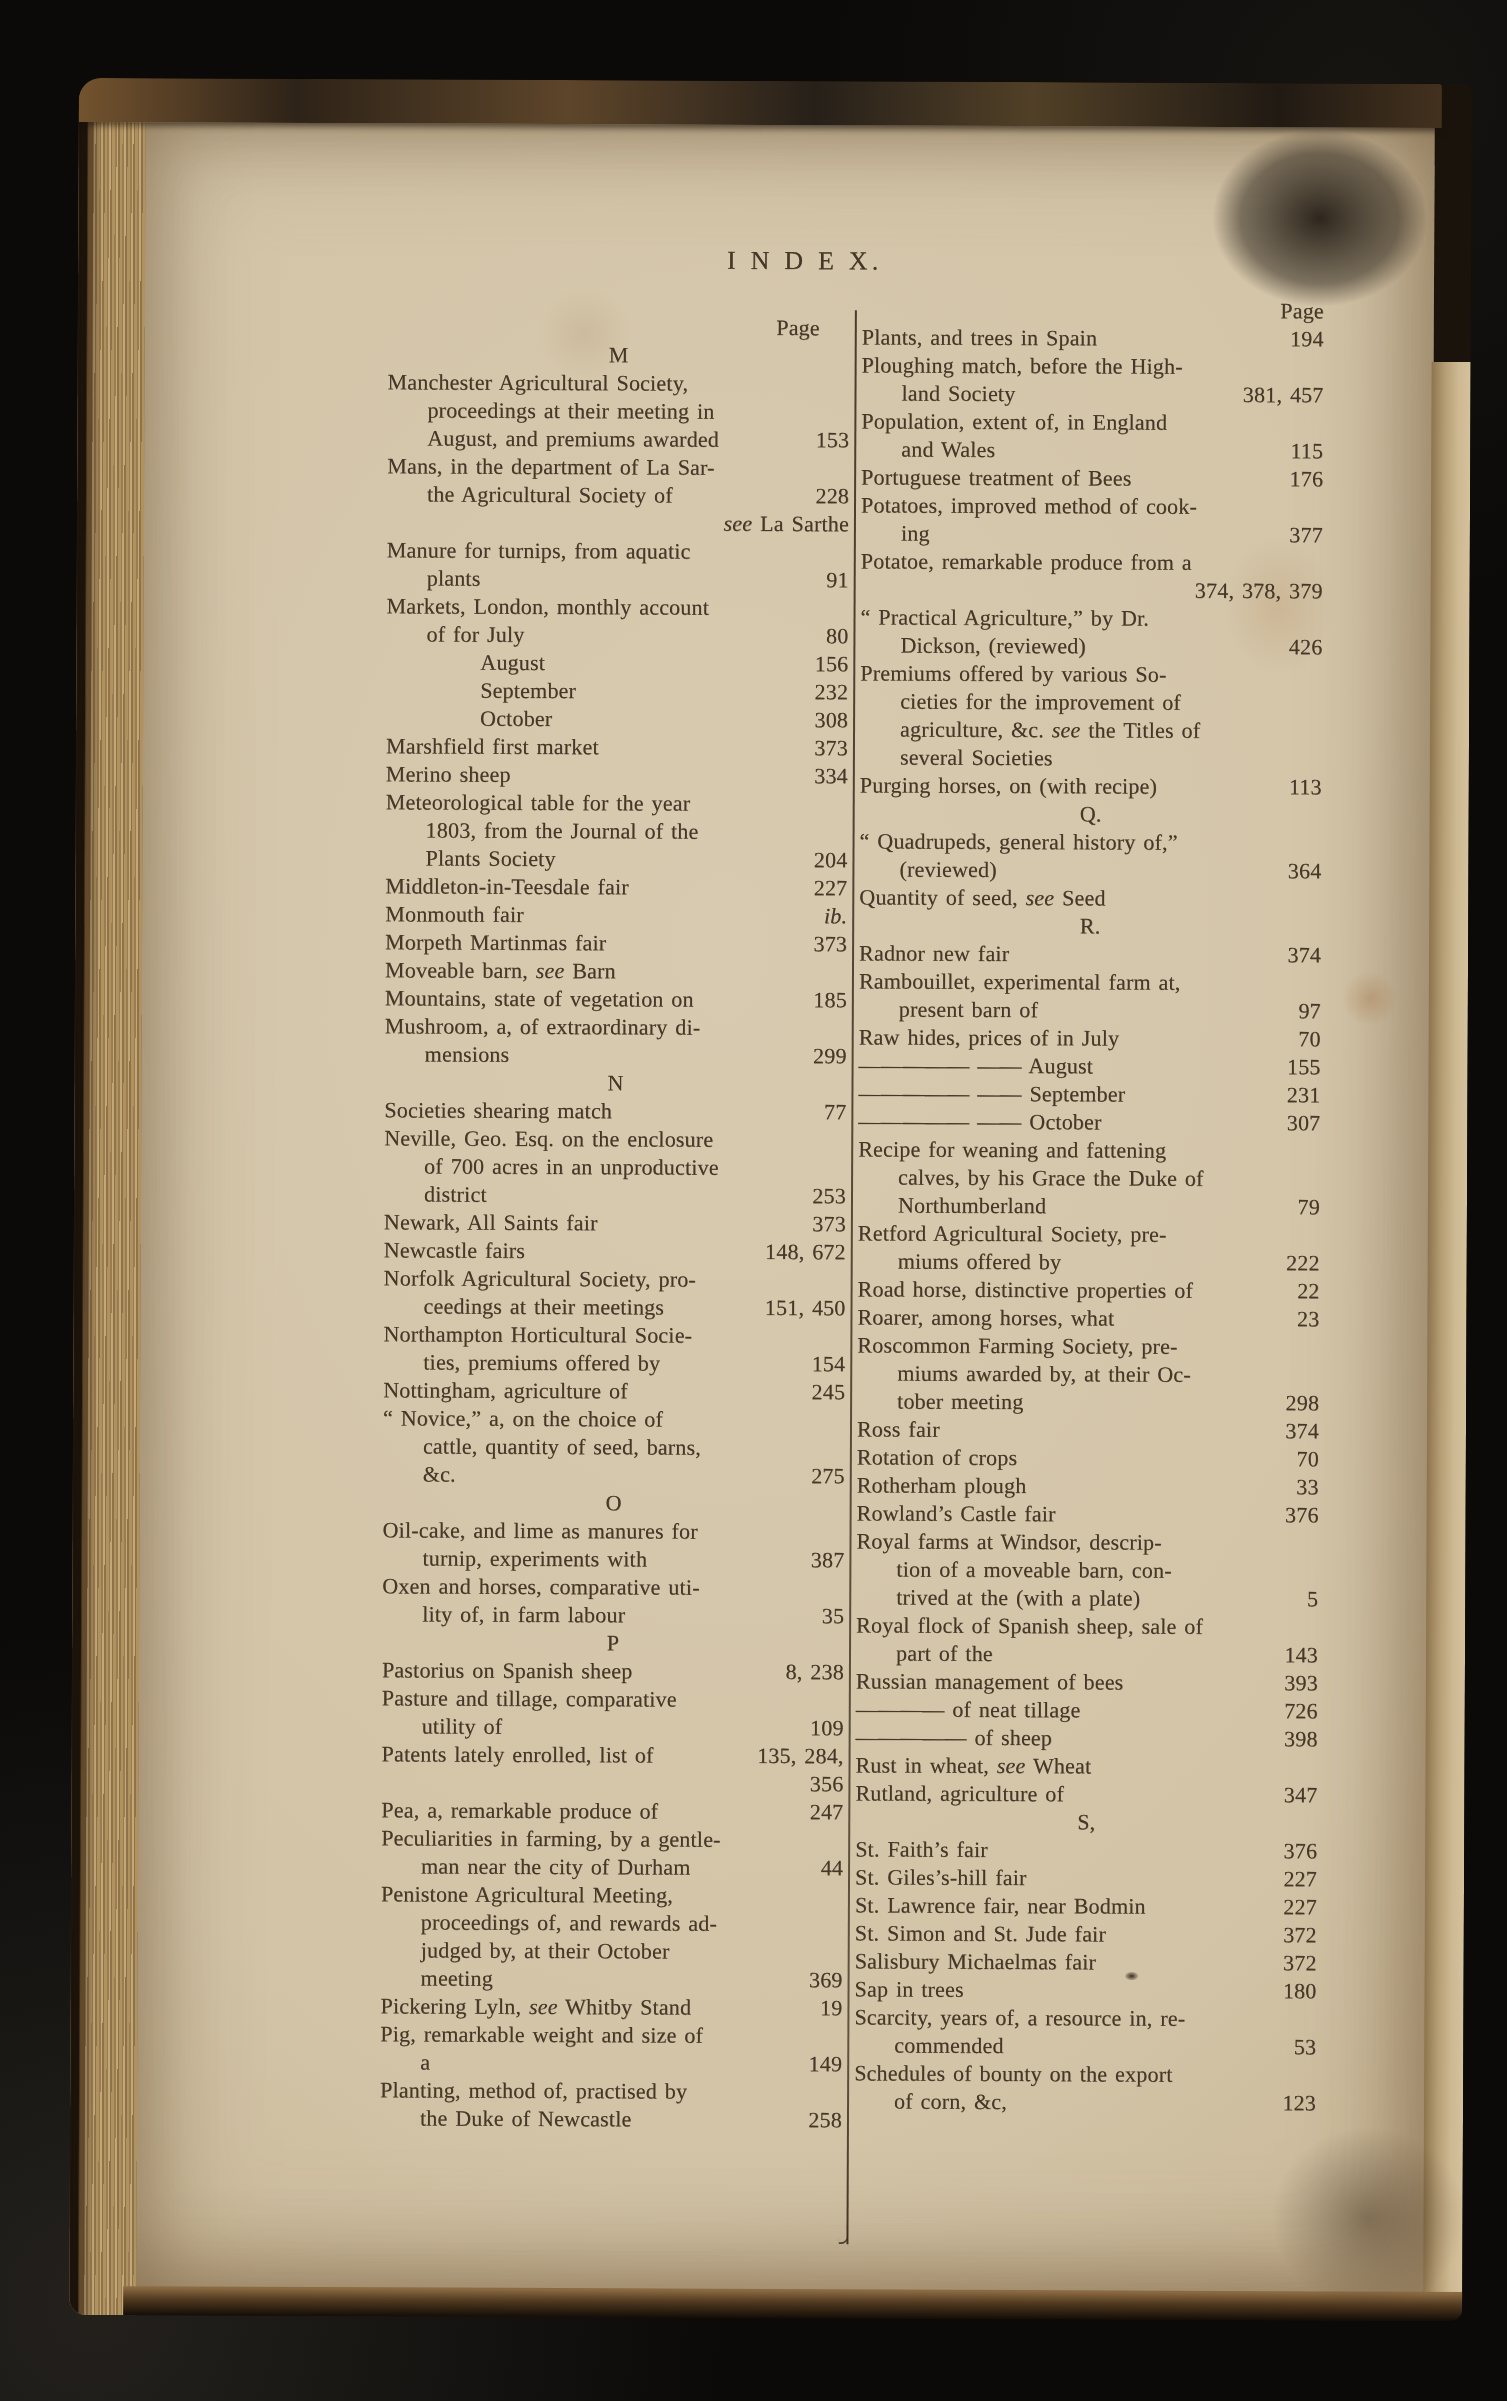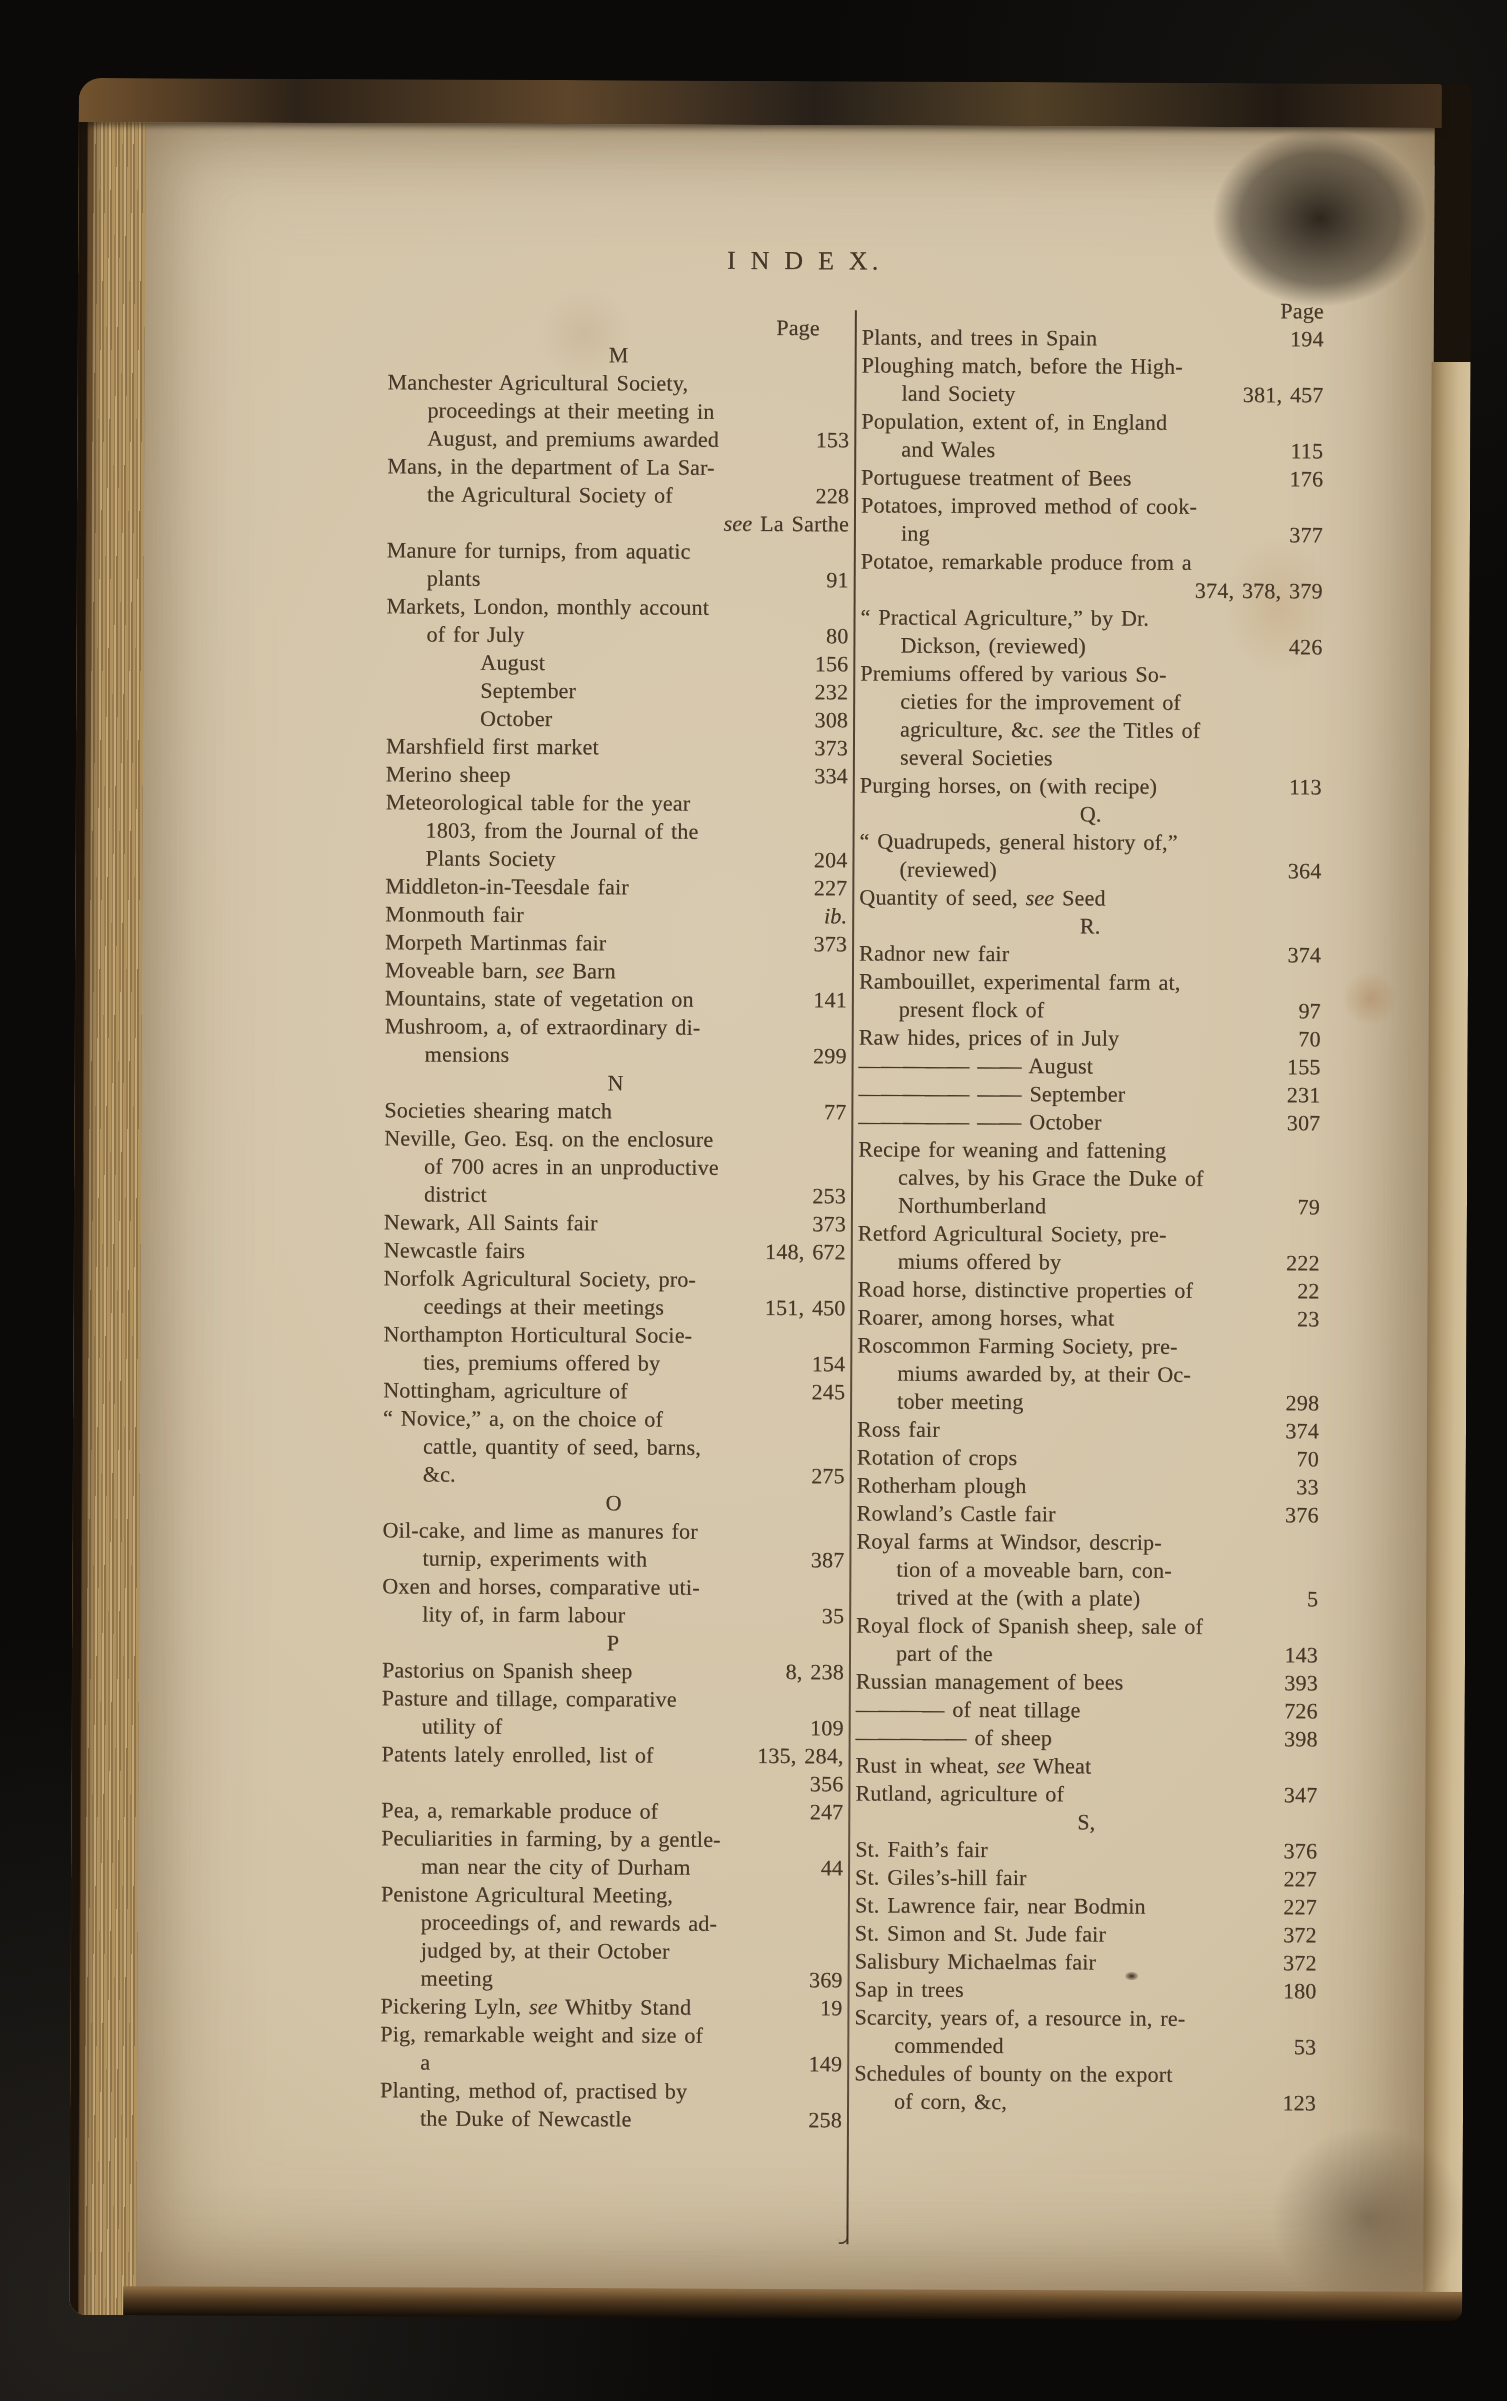--- a/index.html
+++ b/index.html
@@ -119,21 +119,21 @@
           <div class="row in2"><span class="txt">October</span><span class="pg">308</span></div>
           <div class="row"><span class="txt">Marshfield first market</span><span class="pg">373</span></div>
           <div class="row"><span class="txt">Merino sheep</span><span class="pg">334</span></div>
           <div class="row"><span class="txt">Meteorological table for the year</span></div>
           <div class="row in1"><span class="txt">1803, from the Journal of the</span></div>
           <div class="row in1"><span class="txt">Plants Society</span><span class="pg">204</span></div>
           <div class="row"><span class="txt">Middleton-in-Teesdale fair</span><span class="pg">227</span></div>
           <div class="row"><span class="txt">Monmouth fair</span><span class="pg"><i>ib.</i></span></div>
           <div class="row"><span class="txt">Morpeth Martinmas fair</span><span class="pg">373</span></div>
           <div class="row"><span class="txt">Moveable barn, <i>see</i> Barn</span></div>
-          <div class="row"><span class="txt">Mountains, state of vegetation on</span><span class="pg">141</span></div>
+          <div class="row"><span class="txt">Mountains, state of vegetation on</span><span class="pg">185</span></div>
           <div class="row"><span class="txt">Mushroom, a, of extraordinary di-</span></div>
           <div class="row in1"><span class="txt">mensions</span><span class="pg">299</span></div>
           <div class="row sec">N</div>
           <div class="row"><span class="txt">Societies shearing match</span><span class="pg">77</span></div>
           <div class="row"><span class="txt">Neville, Geo. Esq. on the enclosure</span></div>
           <div class="row in1"><span class="txt">of 700 acres in an unproductive</span></div>
           <div class="row in1"><span class="txt">district</span><span class="pg">253</span></div>
           <div class="row"><span class="txt">Newark, All Saints fair</span><span class="pg">373</span></div>
           <div class="row"><span class="txt">Newcastle fairs</span><span class="pg">148, 672</span></div>
           <div class="row"><span class="txt">Norfolk Agricultural Society, pro-</span></div>
@@ -190,21 +190,21 @@
           <div class="row in1"><span class="txt">agriculture, &amp;c. <i>see</i> the Titles of</span></div>
           <div class="row in1"><span class="txt">several Societies</span></div>
           <div class="row"><span class="txt">Purging horses, on (with recipe)</span><span class="pg">113</span></div>
           <div class="row sec">Q.</div>
           <div class="row"><span class="txt">“ Quadrupeds, general history of,”</span></div>
           <div class="row in1"><span class="txt">(reviewed)</span><span class="pg">364</span></div>
           <div class="row"><span class="txt">Quantity of seed, <i>see</i> Seed</span></div>
           <div class="row sec">R.</div>
           <div class="row"><span class="txt">Radnor new fair</span><span class="pg">374</span></div>
           <div class="row"><span class="txt">Rambouillet, experimental farm at,</span></div>
-          <div class="row in1"><span class="txt">present flock of</span><span class="pg">97</span></div>
+          <div class="row in1"><span class="txt">present barn of</span><span class="pg">97</span></div>
           <div class="row"><span class="txt">Raw hides, prices of in July</span><span class="pg">70</span></div>
           <div class="row"><span class="txt">————— —— August</span><span class="pg">155</span></div>
           <div class="row"><span class="txt">————— —— September</span><span class="pg">231</span></div>
           <div class="row"><span class="txt">————— —— October</span><span class="pg">307</span></div>
           <div class="row"><span class="txt">Recipe for weaning and fattening</span></div>
           <div class="row in1"><span class="txt">calves, by his Grace the Duke of</span></div>
           <div class="row in1"><span class="txt">Northumberland</span><span class="pg">79</span></div>
           <div class="row"><span class="txt">Retford Agricultural Society, pre-</span></div>
           <div class="row in1"><span class="txt">miums offered by</span><span class="pg">222</span></div>
           <div class="row"><span class="txt">Road horse, distinctive properties of</span><span class="pg">22</span></div>

